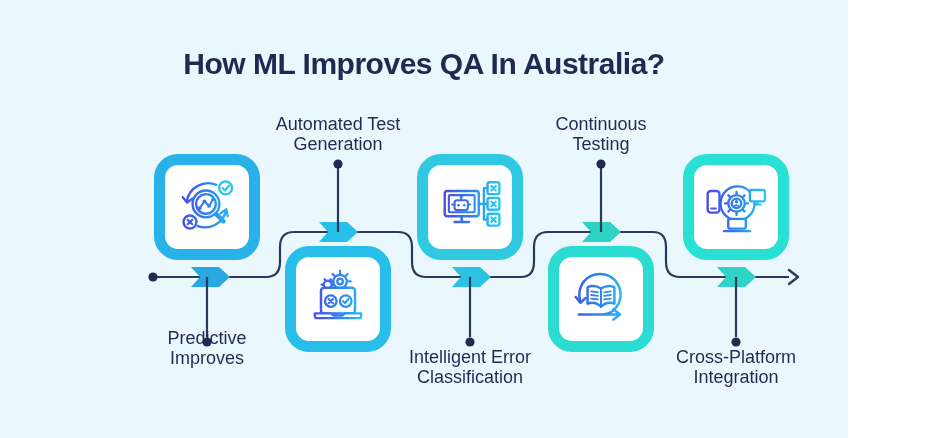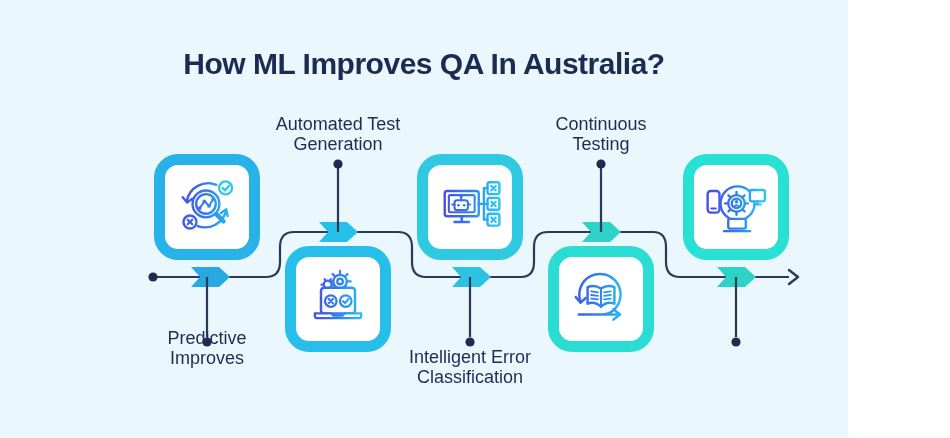--- a/index.html
+++ b/index.html
@@ -216,14 +216,18 @@
     <span>Classification</span>
   </div>
   <div class="label l2">
     <span>Automated Test</span><br>
     <span>Generation</span>
   </div>
   <div class="label l4">
     <span>Continuous</span><br>
     <span>Testing</span>
   </div>
+  <div class="label l5">
+    <span>Cross-Platform</span><br>
+    <span>Integration</span>
+  </div>
 
 </div>
 
 </body></html>

